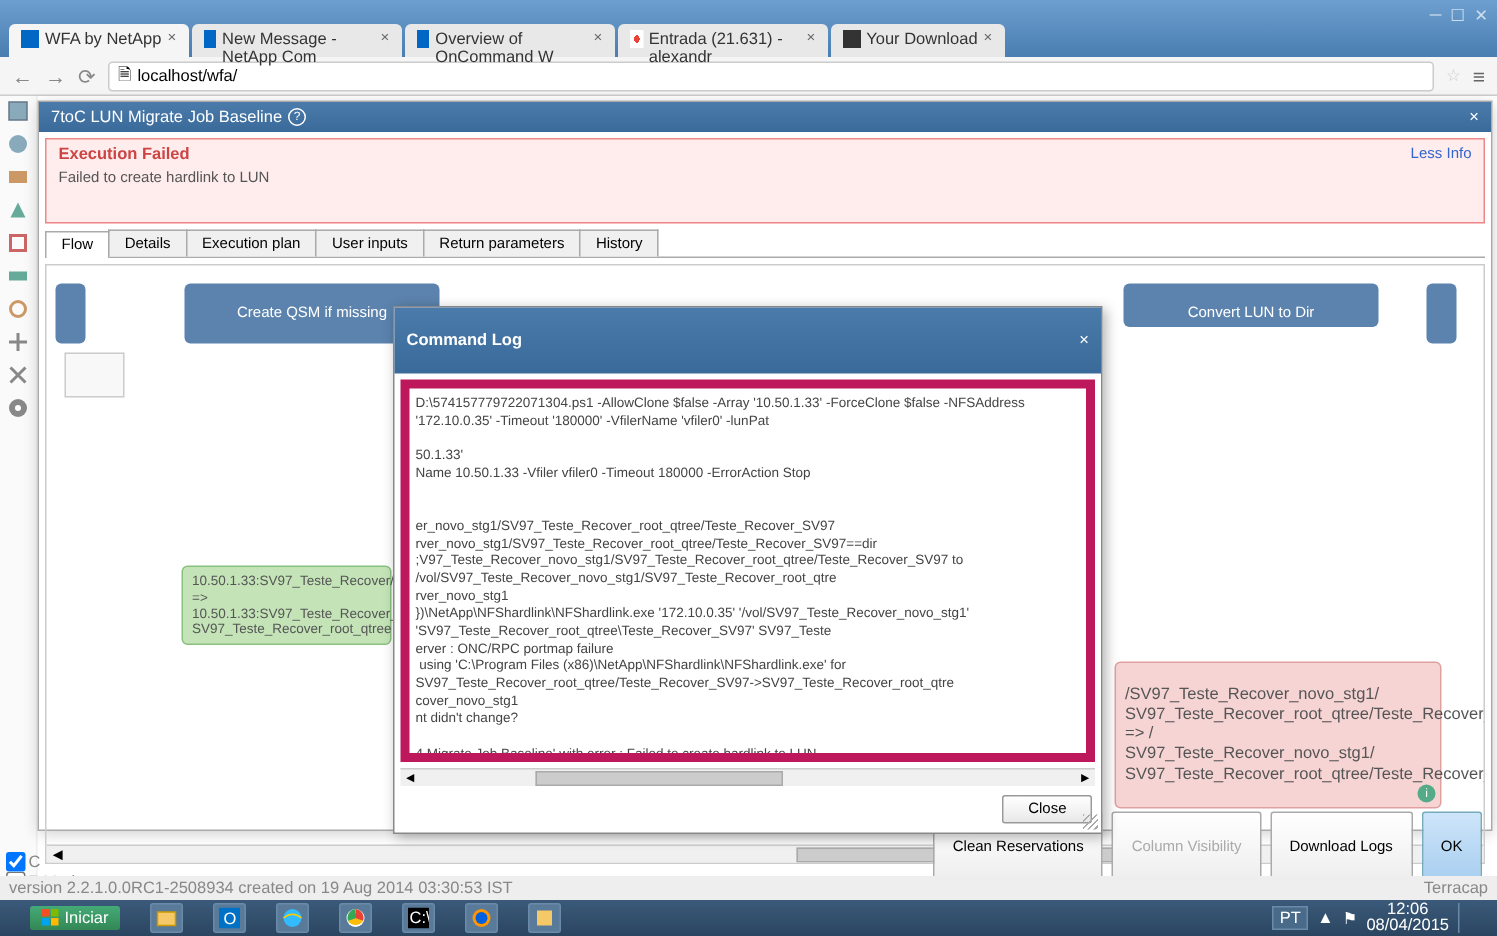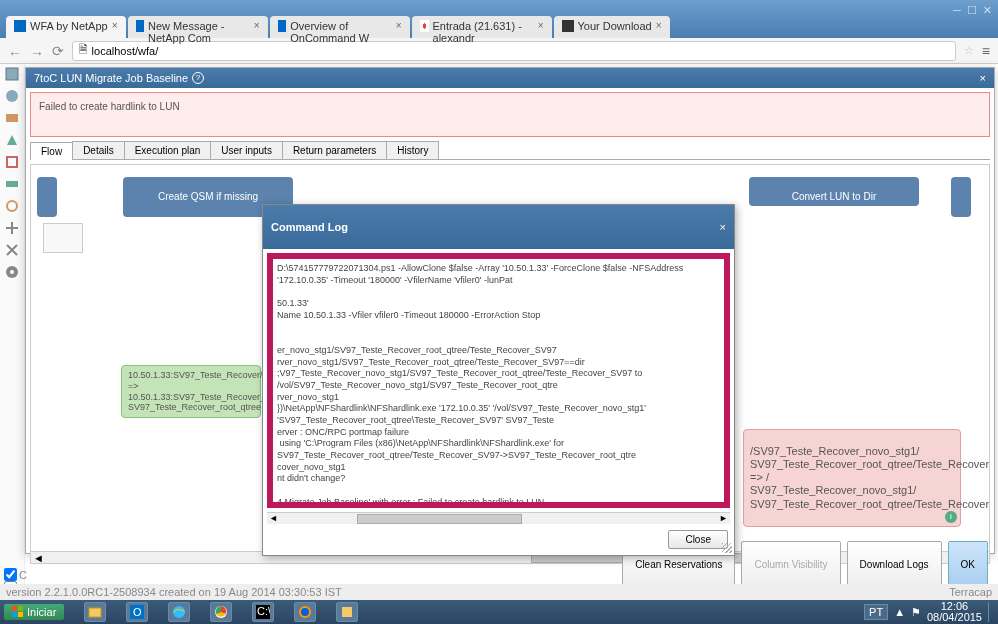--- a/index.html
+++ b/index.html
@@ -44,21 +44,21 @@
 .btn.disabled { color:#aaa; }
 .btn.primary { background:linear-gradient(#cde5fa,#a8ceef); border-color:#7ab; }
 .cmd-log { position:absolute; left:262px; top:140px; width:473px; height:352px; background:#fff; border:1px solid #888; box-shadow:2px 2px 8px rgba(0,0,0,0.3); z-index:10; display:flex; flex-direction:column; }
 .cmd-title { background:linear-gradient(#4a7baa,#3a6a99); color:#fff; padding:16px 8px; font-size:11px; font-weight:bold; display:flex; }
 .cmd-title .x { margin-left:auto; cursor:pointer; font-weight:normal; }
 .cmd-body { flex:1; padding:4px; overflow:hidden; font-size:9px; color:#444; line-height:1.3; white-space:pre-wrap; font-family:Arial; border:6px solid #be185d; margin:4px; position:relative; }
 .cmd-hscroll { height:12px; background:#f0f0f0; border-top:1px solid #ccc; position:relative; margin:0 4px; }
 .cmd-footer { padding:6px; text-align:right; }
 .close-btn { border:1px solid #999; background:linear-gradient(#fff,#e8e8e8); padding:3px 16px; font-size:10px; border-radius:2px; cursor:pointer; }
 .resize-grip { position:absolute; right:2px; bottom:2px; width:10px; height:10px; background:repeating-linear-gradient(135deg,#aaa 0 1px,transparent 1px 3px); }
-.taskbar { position:absolute; bottom:0; left:0; right:0; height:24px; background:linear-gradient(#3b5a7a,#2a4560); display:flex; align-items:center; padding:0 4px; gap:20px; }
+.taskbar { position:absolute; bottom:0; left:0; right:0; height:24px; background:linear-gradient(#3b5a7a,#2a4560); display:flex; align-items:center; padding:0 20px; gap:20px; }
 .start { background:linear-gradient(#4a7,#385); color:#fff; padding:2px 8px; border-radius:2px; font-size:10px; display:flex; align-items:center; gap:3px; }
 .tb-ic { width:22px; height:20px; background:#5a7a9a; border:1px solid #6a8aaa; border-radius:2px; display:flex; align-items:center; justify-content:center; }
 .tray { margin-left:auto; display:flex; align-items:center; gap:6px; color:#fff; font-size:9px; }
 .lang { background:#4a6a8a; padding:1px 4px; border:1px solid #6a8aaa; }
 .checks { position:absolute; bottom:30px; left:4px; font-size:9px; color:#888; }
 .checks label { display:flex; align-items:center; gap:2px; }
 .ver { position:absolute; bottom:24px; left:0; right:0; background:#eee; padding:2px 6px; font-size:9px; color:#888; display:flex; }
 .ver span:last-child{ margin-left:auto; }
 .title-q { display:inline-block; width:12px; height:12px; border-radius:50%; border:1px solid #fff; text-align:center; line-height:10px; font-size:8px; }
 </style>
@@ -146,20 +146,24 @@
       </svg>
   </div>
 
   <div class="dialog">
     <div class="dlg-title">
       <span>7toC LUN Migrate Job Baseline</span>
       <span class="title-q">?</span>
       <span class="x">×</span>
     </div>
     <div class="err-banner">
+      <div class="err-title">
+        <span>Execution Failed</span>
+        <span class="less-info">Less Info</span>
+      </div>
       <div class="err-msg">Failed to create hardlink to LUN</div>
     </div>
     <div class="tabs-row">
       <div class="wtab act">Flow</div>
       <div class="wtab">Details</div>
       <div class="wtab">Execution plan</div>
       <div class="wtab">User inputs</div>
       <div class="wtab">Return parameters</div>
       <div class="wtab">History</div>
     </div>

